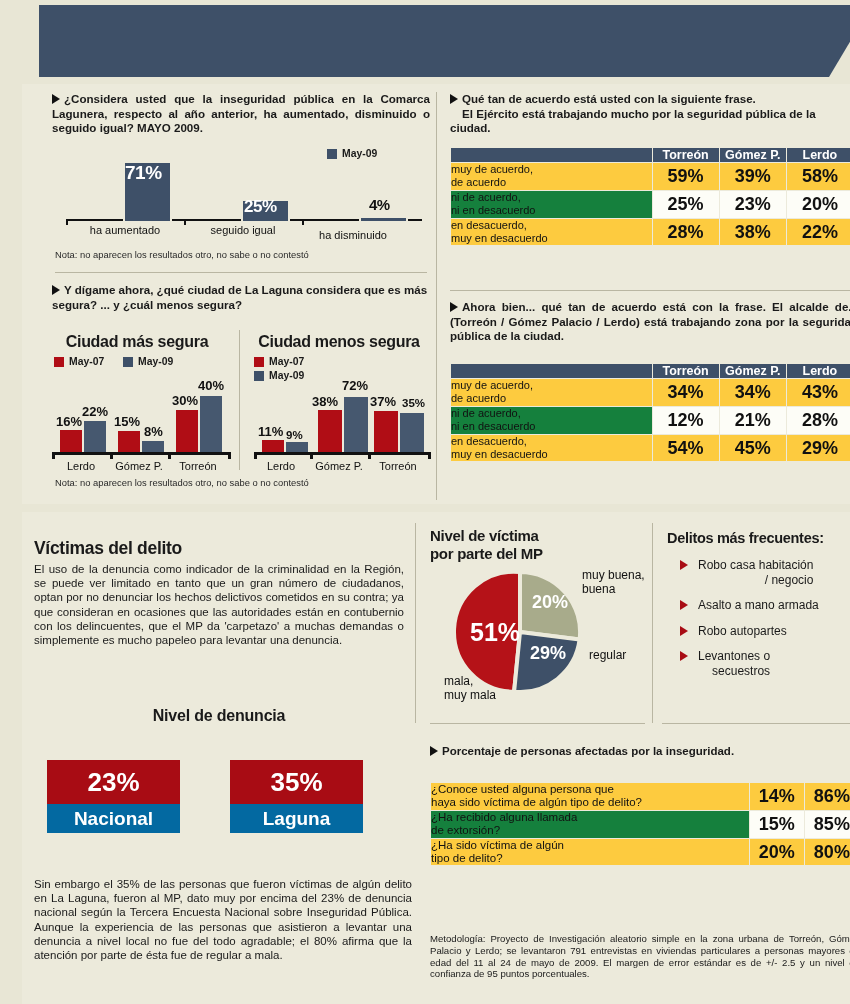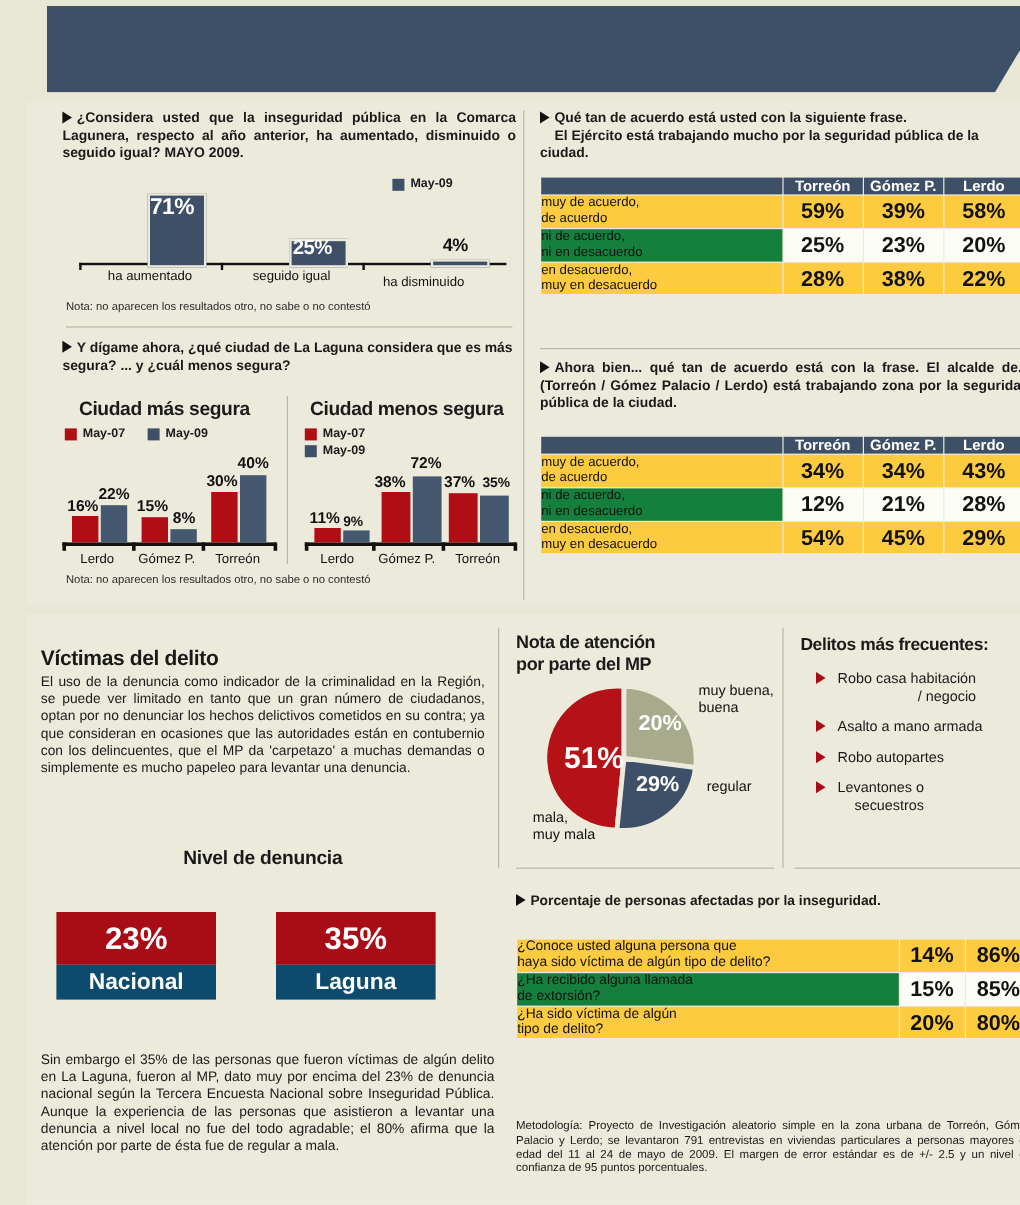--- a/index.html
+++ b/index.html
@@ -83,21 +83,21 @@
   .td-val.w{background:#fdfdf7;}
 
   
   .h2{font-size:17.5px;font-weight:700;letter-spacing:-0.3px;}
   .body{font-size:11.5px;line-height:14.2px;text-align:justify;}
   .h3{font-size:16px;font-weight:700;text-align:center;letter-spacing:-0.2px;}
 
   .kpi{position:absolute;}
   .kpi-top{background:#a80c14;color:#fff;font-size:26px;font-weight:700;text-align:center;
            line-height:44px;height:44px;}
-  .kpi-bot{background:#0c4a6e;color:#fff;font-size:19px;font-weight:700;text-align:center;
+  .kpi-bot{background:#0369a1;color:#fff;font-size:19px;font-weight:700;text-align:center;
            line-height:29px;height:29px;}
 
   
   .pie-wrap{position:absolute;}
   .pie-lab{position:absolute;font-size:12px;line-height:14px;font-weight:400;color:#111;}
   .pie-pct{position:absolute;color:#fff;font-weight:700;}
 
   
   .dlist-item{display:flex;gap:6px;margin-bottom:11px;font-size:12px;line-height:14.5px;}
 
@@ -335,21 +335,21 @@
     <div class="kpi-bot">Nacional</div>
   </div>
   <div class="kpi" style="left:208px;top:760px;width:133px;">
     <div class="kpi-top">35%</div>
     <div class="kpi-bot">Laguna</div>
   </div>
 
   <div class="body" style="position:absolute;left:12px;top:877px;width:378px;">Sin embargo el 35% de las personas que fueron víctimas de algún delito en La Laguna, fueron al MP, dato muy por encima del 23% de denuncia nacional según la Tercera Encuesta Nacional sobre Inseguridad Pública. Aunque la experiencia de las personas que asistieron a levantar una denuncia a nivel local no fue del todo agradable; el 80% afirma que la atención por parte de ésta fue de regular a mala.</div>
 
   <div style="position:absolute;left:408px;top:527px;width:215px;">
-    <div class="h2" style="font-size:15px;line-height:18px;">Nota de atención</div>
+    <div class="h2" style="font-size:15px;line-height:18px;">Nivel de víctima</div>
     <div class="h2" style="font-size:15px;line-height:18px;">por parte del MP</div>
   </div>
 
   <div class="pie-wrap" style="left:430px;top:570px;width:200px;height:135px;">
     <svg width="200" height="135" viewBox="0 0 200 135">
 
       <path d="M 68 2 A 60 60 0 1 0 62.1 121.7 L 68 62 Z" fill="#b51218" stroke="#eceadb" stroke-width="4"></path>
 
       <path d="M 68 2 A 60 60 0 0 1 127.6 69.6 L 68 62 Z" fill="#a8ab8b" stroke="#eceadb" stroke-width="4"></path>
 

